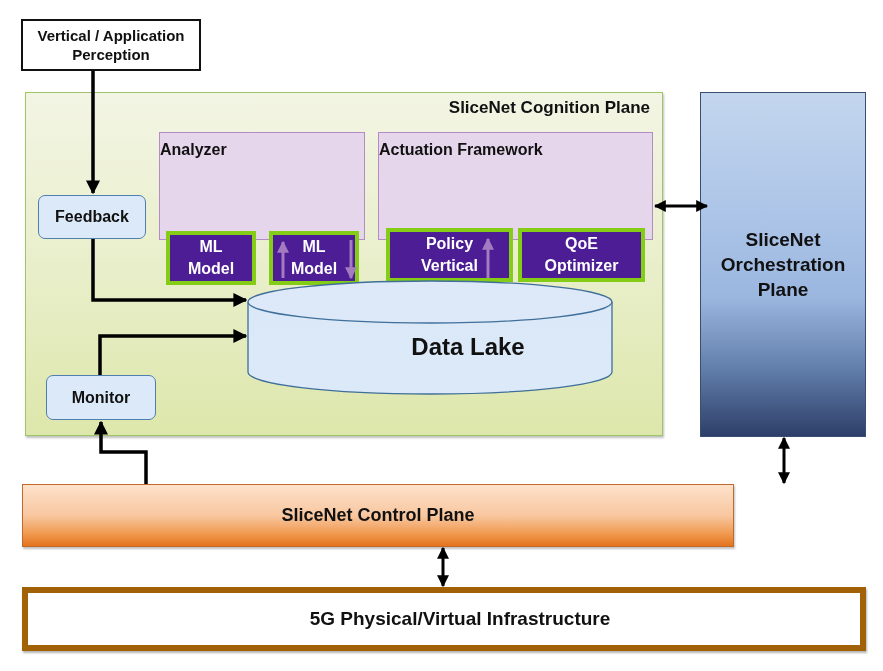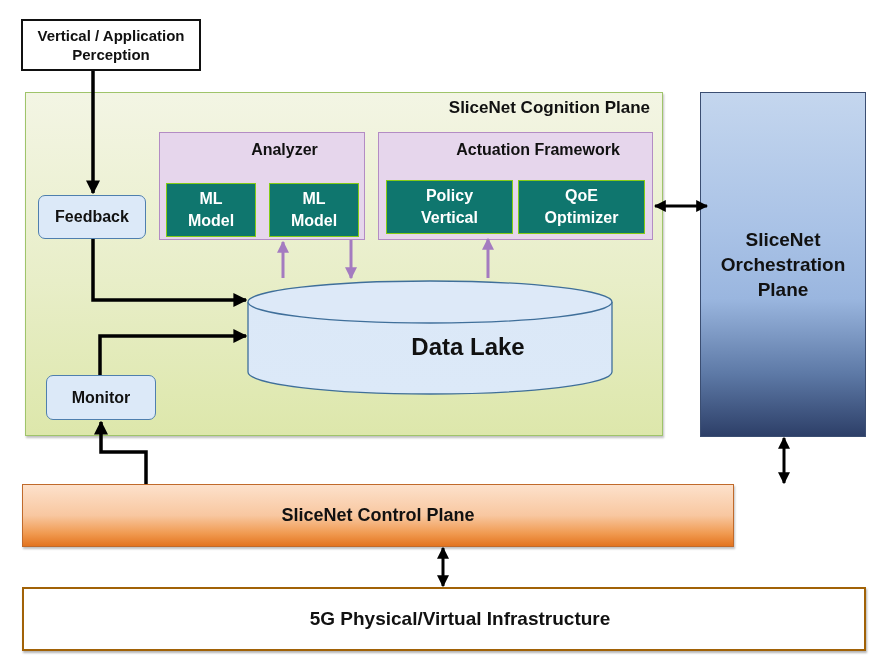--- a/index.html
+++ b/index.html
@@ -12,43 +12,43 @@
          font-size: 15px; line-height: 19px; }
 
   .cognition { left: 25px; top: 92px; width: 638px; height: 344px; border: 1px solid #9fc46a;
                background: linear-gradient(to bottom, #f3f5e4 0%, #e8eec8 55%, #dde7ab 100%);
                box-shadow: 1px 2px 2px rgba(0,0,0,0.25); }
   .cognition-title { right: 12px; top: 5px; font-size: 17px; }
 
   .analyzer, .actuation { background: #e6d6ec; border: 1px solid #b38cc4; }
   .analyzer { left: 159px; top: 132px; width: 206px; height: 108px; }
   .actuation { left: 378px; top: 132px; width: 275px; height: 108px; }
-  .group-title { left: 0; right: 0; top: 8px; font-size: 16px; text-align: center; padding-left: 45px; }
+  .group-title { left: 0; right: 0; top: 8px; font-size: 16px; text-align: left; }
 
-  .purple { background: #0f766e; border: 1px solid #84cc16; color: #fff; font-size: 16px; line-height: 22px; }
+  .purple { background: #4c1d95; border: 4px solid #84cc16; color: #fff; font-size: 16px; line-height: 22px; margin-top: 48px; }
   .m1 { left: 166px; top: 183px; width: 90px; height: 54px; }
   .m2 { left: 269px; top: 183px; width: 90px; height: 54px; }
   .pf { left: 386px; top: 180px; width: 127px; height: 54px; }
   .qoe { left: 518px; top: 180px; width: 127px; height: 54px; }
 
   .pill { background: #dce9f8; border: 1px solid #4f7fae; border-radius: 7px; font-size: 16px; }
   .feedback { left: 38px; top: 195px; width: 108px; height: 44px; }
   .monitor { left: 46px; top: 375px; width: 110px; height: 45px; }
 
   .datalake-label { left: 248px; top: 322px; width: 440px; height: 50px; font-size: 24px; }
 
   .orch { left: 700px; top: 92px; width: 166px; height: 345px; border: 1px solid #3b4e72;
           background: linear-gradient(to bottom, #c4d6ee 0%, #a9c2e6 40%, #9ab6df 60%, #5d79a6 82%, #2d3f68 100%);
           font-size: 19px; line-height: 25px; }
 
   .control { left: 22px; top: 484px; width: 712px; height: 63px; border: 1px solid #c06a2b;
              background: linear-gradient(to bottom, #fde1cb 0%, #f8c7a0 50%, #f0994f 80%, #e3741f 100%);
              font-size: 18px; box-shadow: 1px 2px 2px rgba(0,0,0,0.25); }
 
-  .infra { left: 22px; top: 587px; width: 844px; height: 64px; border: 2px solid #a16207; background: #fff;
+  .infra { left: 22px; top: 587px; width: 844px; height: 64px; border: 6px solid #a16207; background: #fff;
            font-size: 19px; box-shadow: 1px 2px 2px rgba(0,0,0,0.3); padding-left: 32px; }
 
   svg.layer { position: absolute; left: 0; top: 0; pointer-events: none; }
 </style>
 </head>
 <body>
 
 <div class="abs vap center">
   <span>Vertical / Application Perception</span>
 </div>

